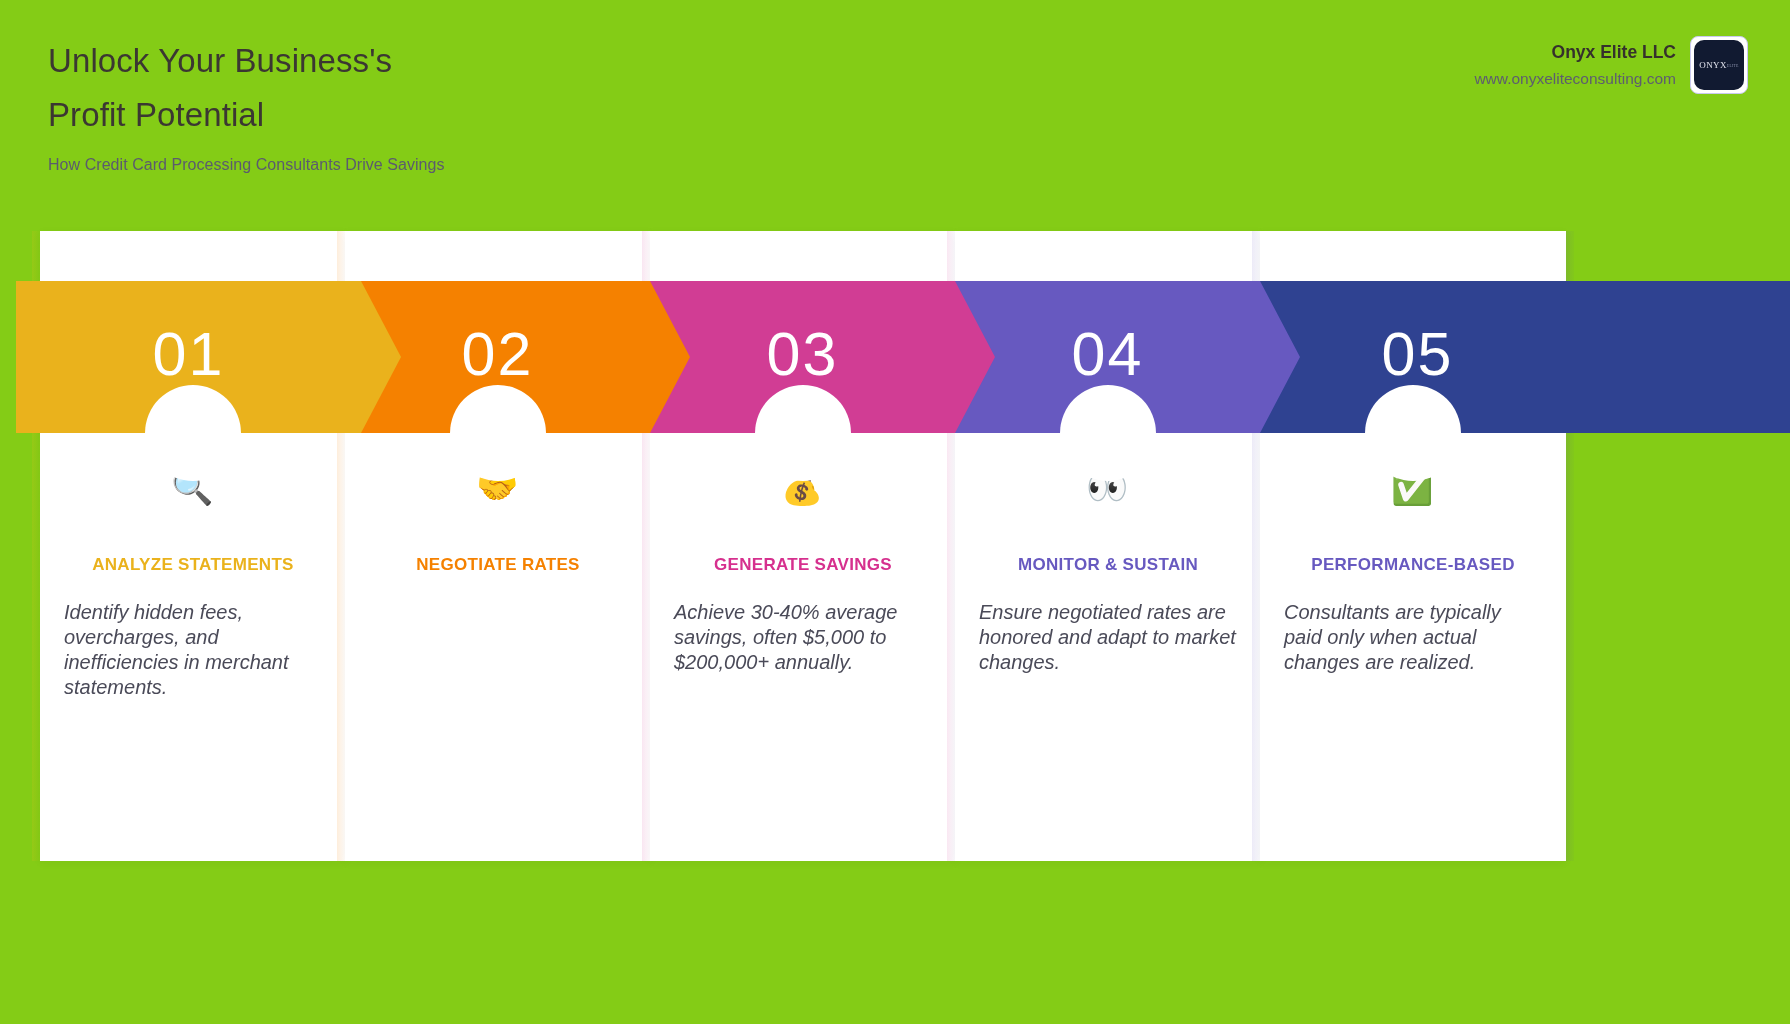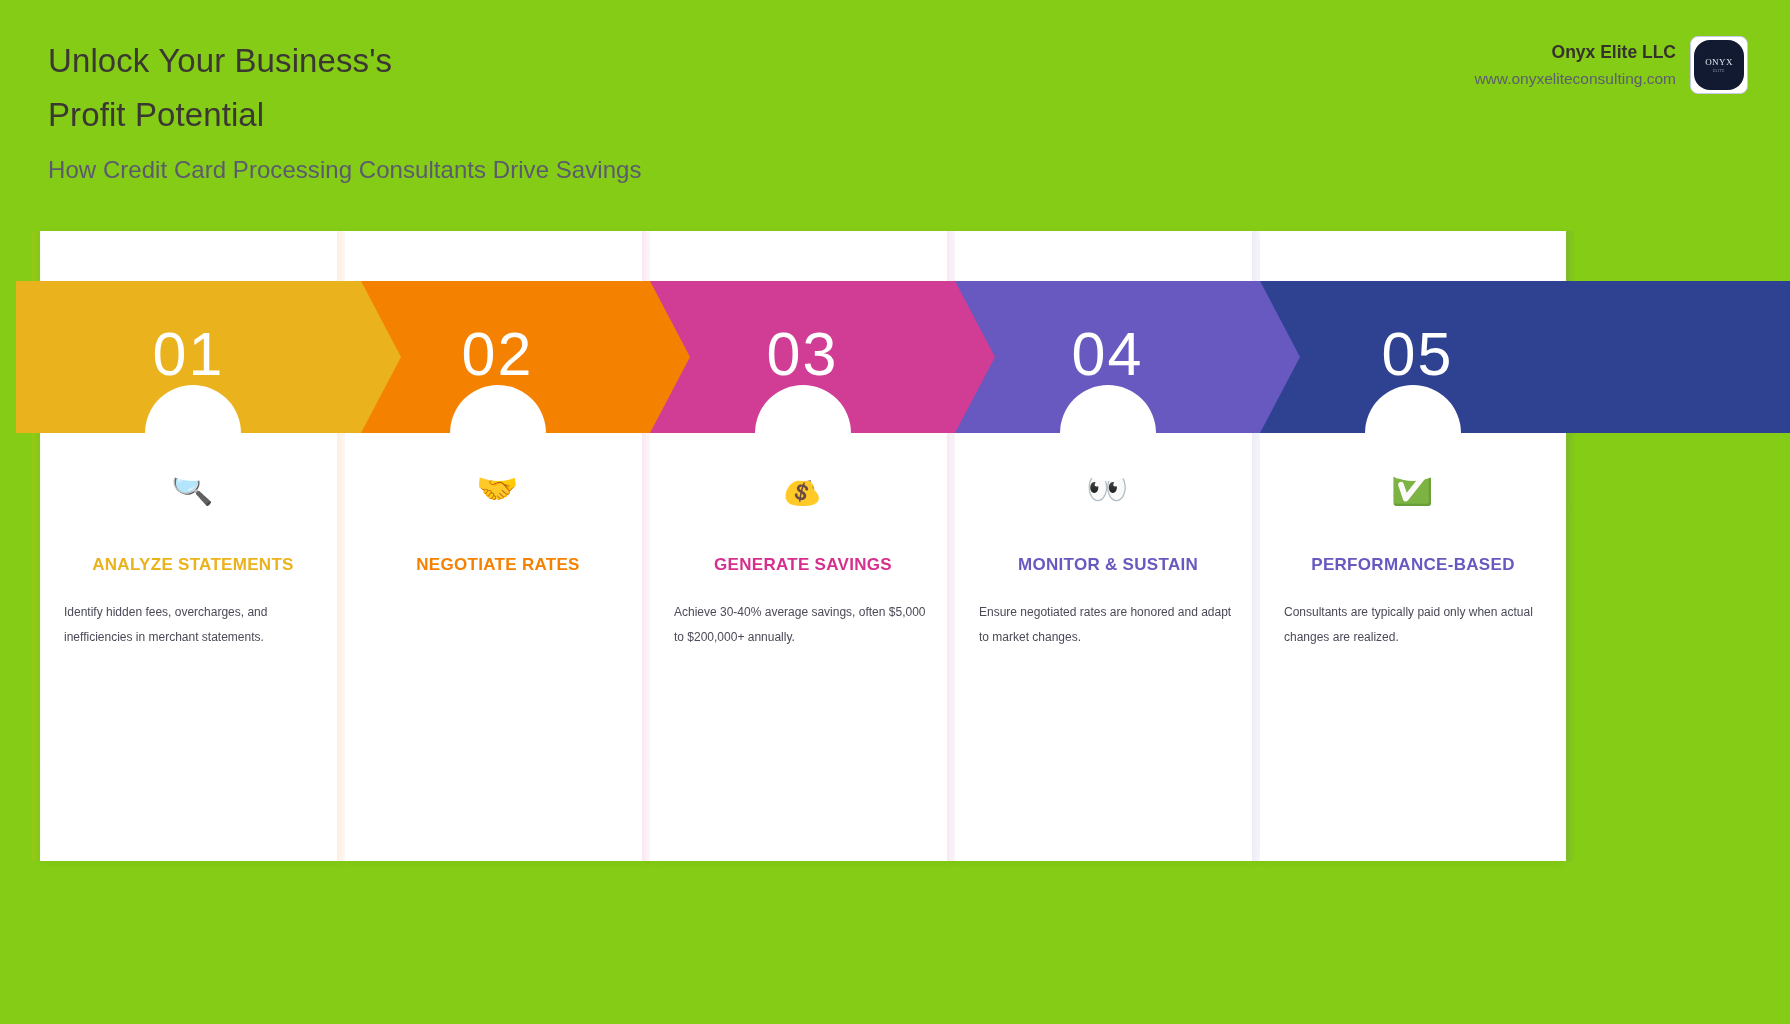--- a/index.html
+++ b/index.html
@@ -37,21 +37,21 @@
     font-size: 33px;
     font-weight: 400;
     color: #3b3732;
     line-height: 54px;
     letter-spacing: 0.1px;
     white-space: nowrap;
   }
 
   .subtitle {
     margin-top: 14px;
-    font-size: 24px;
+    font-size: 16px;
     font-weight: 400;
     color: #5b5b6e;
     letter-spacing: 0.05px;
     white-space: nowrap;
   }
 
   .brand {
     position: absolute;
     right: 42px;
     top: 36px;
@@ -88,25 +88,24 @@
     border-radius: 8px;
     padding: 3px;
     background: #ffffff;
     flex: none;
   }
 
   .logo-inner {
     width: 100%;
     height: 100%;
     background: #111a31;
-    border-radius: 16px;
+    border-radius: 10px;
     display: flex;
     align-items: center;
     justify-content: center;
-    flex-direction: column;
     overflow: hidden;
   }
 
   .logo-mark {
     font-size: 9px;
     color: #e6e8f2;
     letter-spacing: 0.4px;
     font-family: "Liberation Serif", serif;
     line-height: 9px;
   }
@@ -184,25 +183,26 @@
   .card-title {
     margin-top: 44px;
     font-size: 17px;
     font-weight: bold;
     letter-spacing: 0.3px;
     line-height: 26px;
   }
 
   .card-desc {
     margin-top: 22px;
-    font-size: 12px;
+    font-size: 20px;
     line-height: 25px;
     color: #4a4a58;
     text-align: left;
     padding: 0 2px;
+    font-style: italic;
   }
 
   .t-1 { color: #eab21c; }
   .t-2 { color: #f58100; }
   .t-3 { color: #d6308e; }
   .t-4 { color: #6759c0; }
   .t-5 { color: #6759c0; }
 
   
   .ribbon {

